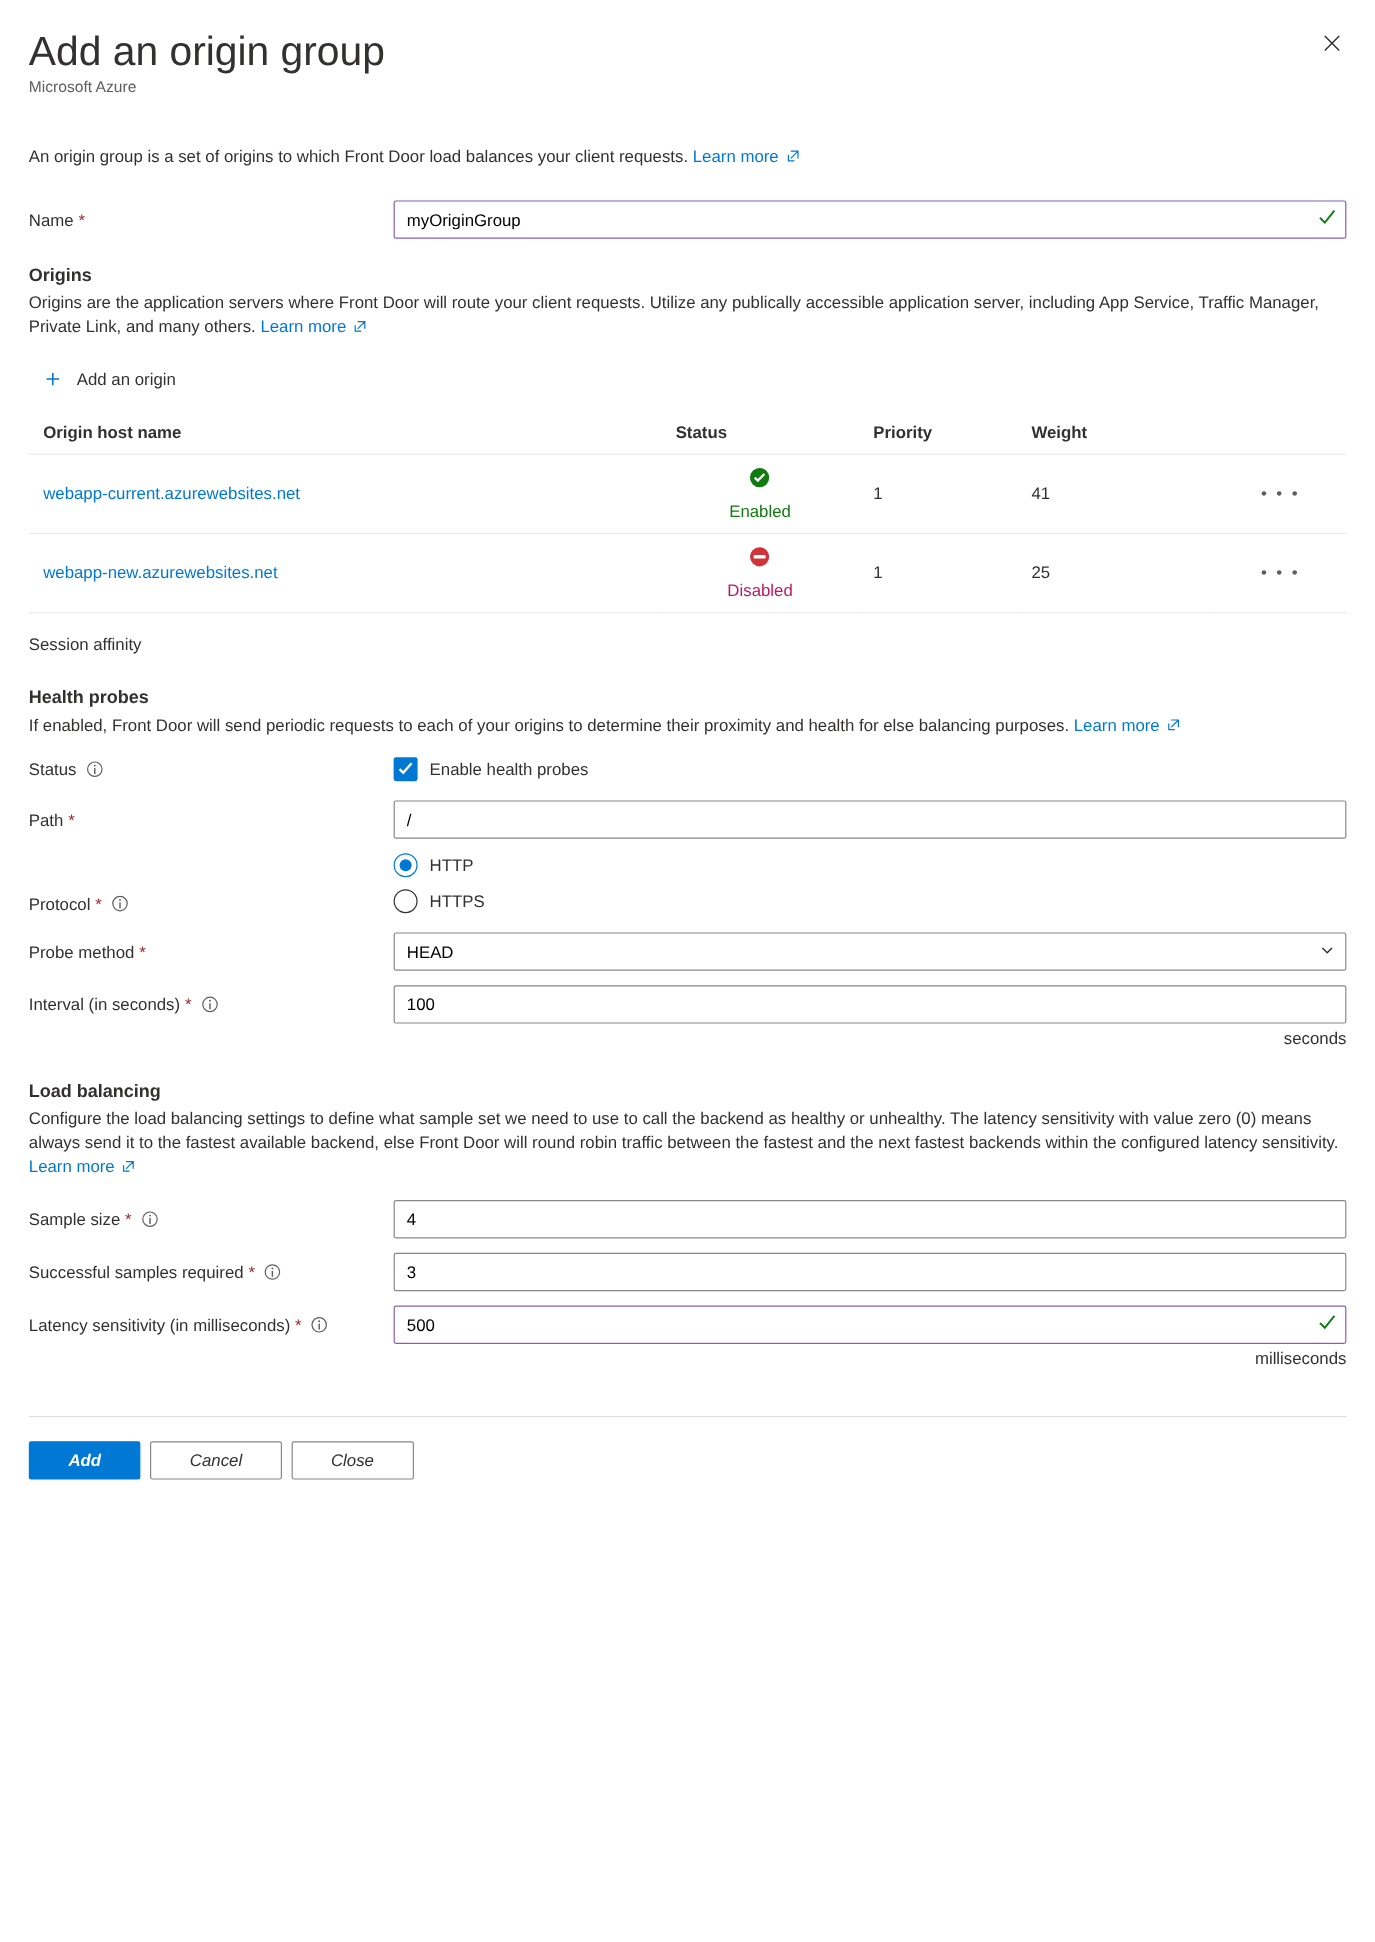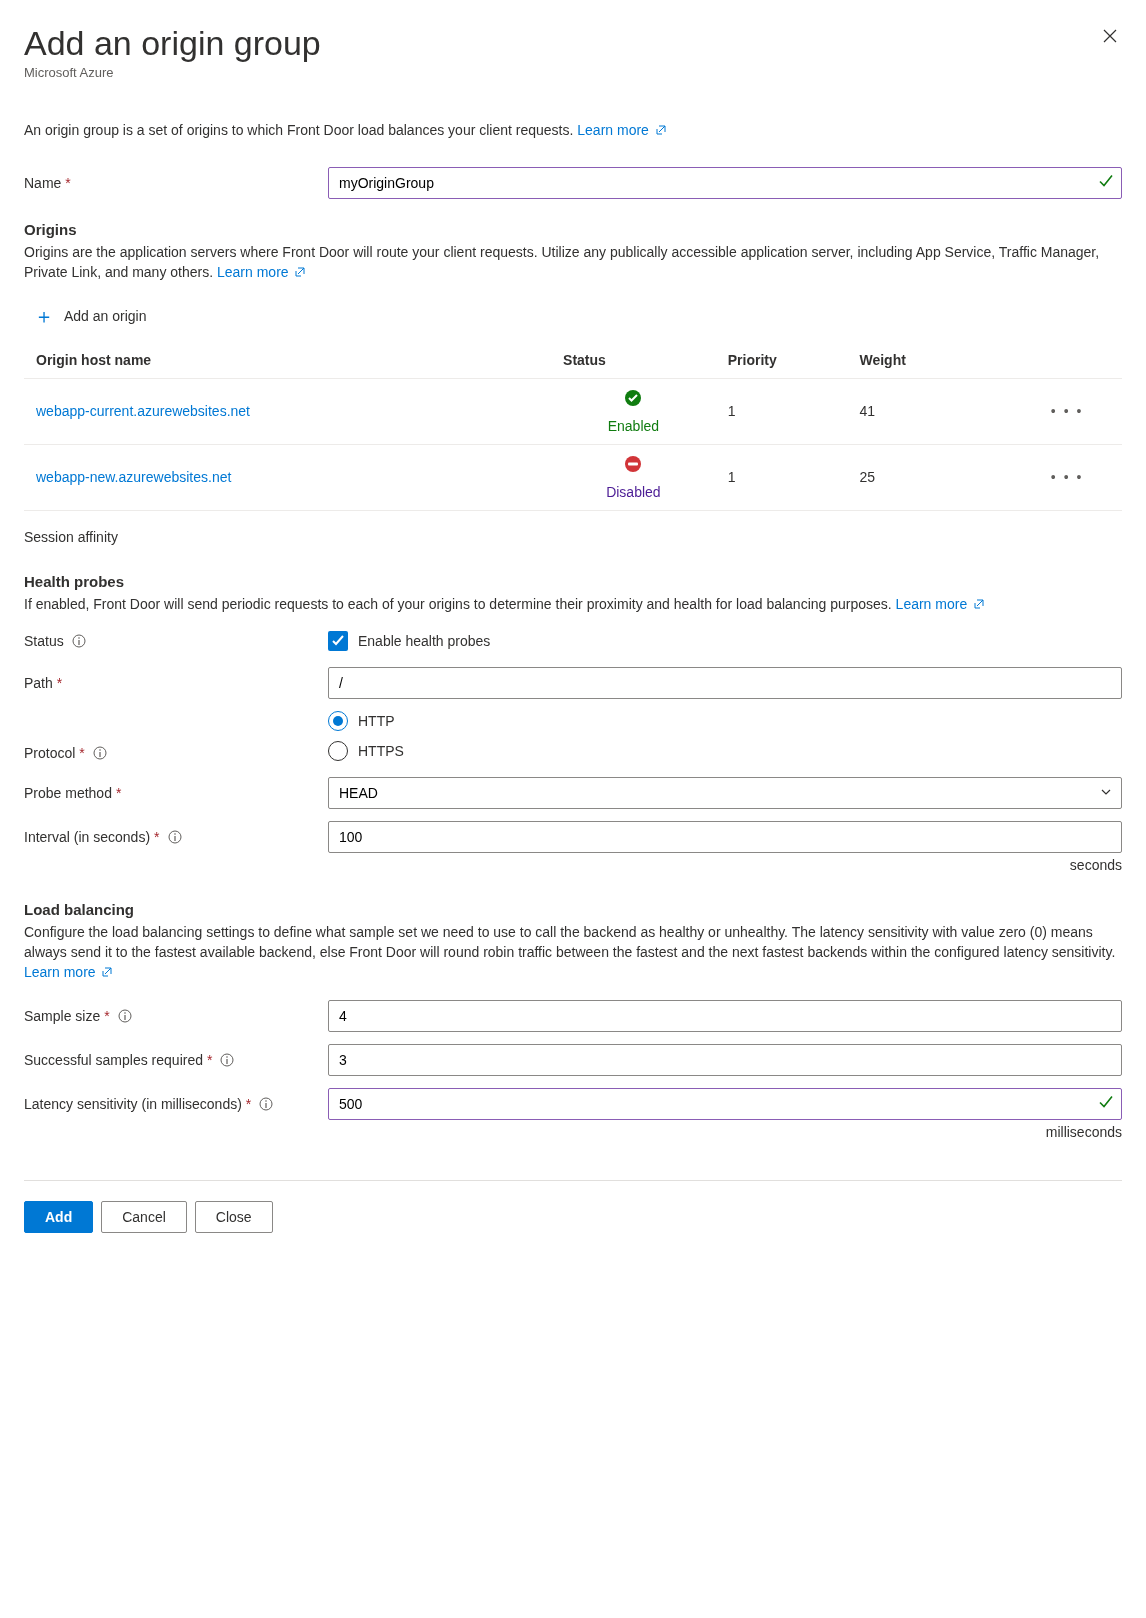--- a/index.html
+++ b/index.html
@@ -43,21 +43,21 @@
 
   .add-origin { display: inline-flex; align-items: center; gap: 10px; padding: 6px 4px 6px 10px; cursor: pointer; color: #323130; margin-bottom: 10px; }
   .add-origin .plus { color: #0078d4; font-size: 20px; line-height: 1; }
 
   table.origins { width: 100%; border-collapse: collapse; margin-bottom: 18px; }
   table.origins th { text-align: left; font-weight: 600; font-size: 14px; padding: 10px 12px; border-bottom: 1px solid #edebe9; }
   table.origins td { padding: 10px 12px; border-bottom: 1px solid #edebe9; font-size: 14px; margin-top: 45px; }
   .hostname { color: #0078d4; cursor: pointer; }
   .status-cell { display: flex; align-items: center; gap: 8px; flex-direction: column; }
   .status-enabled { color: #107c10; }
-  .status-disabled { color: #4c1d95; text-align: right; }
+  .status-disabled { color: #be185d; text-align: right; }
   .ellipsis { color: #605e5c; cursor: pointer; letter-spacing: 2px; text-align: center; }
 
   .checkbox-row { display: flex; align-items: center; gap: 10px; }
   .az-checkbox {
     width: 20px; height: 20px; border-radius: 2px; background: #0078d4;
     display: inline-flex; align-items: center; justify-content: center; cursor: pointer;
   }
   .az-checkbox svg { display: block; }
   .radio-group { display: flex; flex-direction: column; gap: 10px; }
   .radio-item { display: flex; align-items: center; gap: 10px; cursor: pointer; }
@@ -67,22 +67,22 @@
 
   .select-in { position: relative; }
   .select-in input { cursor: pointer; }
   .chevron { position: absolute; right: 10px; top: 50%; transform: translateY(-50%); pointer-events: none; color: #323130; }
 
   .footer {
     position: relative; margin-top: 40px; padding-top: 20px;
     border-top: 1px solid #e1dfdd; display: flex; gap: 8px;
   }
   .btn {
-    height: 32px; padding: 0 20px; font-size: 14px; font-family: inherit;
-    border-radius: 2px; cursor: pointer;
+    height: 32px; padding: 0 32px; font-size: 14px; font-family: inherit;
+    border-radius: 2px; cursor: pointer; font-style: italic;
   }
   .btn-primary { background: #0078d4; color: #fff; border: 1px solid #0078d4; font-weight: 600; }
   .btn-secondary { background: #fff; color: #323130; border: 1px solid #8a8886; }
 
   .section { margin-top: 28px; }
 </style>
 </head>
 <body>
 
 
@@ -196,21 +196,21 @@
 <div class="row row-mb22">
   <div class="label-col">
     <span>Session affinity</span>
   </div>
 </div>
 
 
 <div class="section">
   <h2 class="sec-heading">Health probes</h2>
   <p class="sec-desc">
-    <span>If enabled, Front Door will send periodic requests to each of your origins to determine their proximity and health for load balancing purposes. </span>
+    <span>If enabled, Front Door will send periodic requests to each of your origins to determine their proximity and health for else balancing purposes. </span>
     <a class="link">
       <span>Learn more</span>
       <span class="ext-icon">
         <svg width="12" height="12" viewBox="0 0 12 12">
             <path d="M4 2h6v6M10 2L4 8M2 5v5h5" stroke="currentColor" stroke-width="1" fill="none"></path>
           </svg>
       </span>
     </a>
   </p>
 

